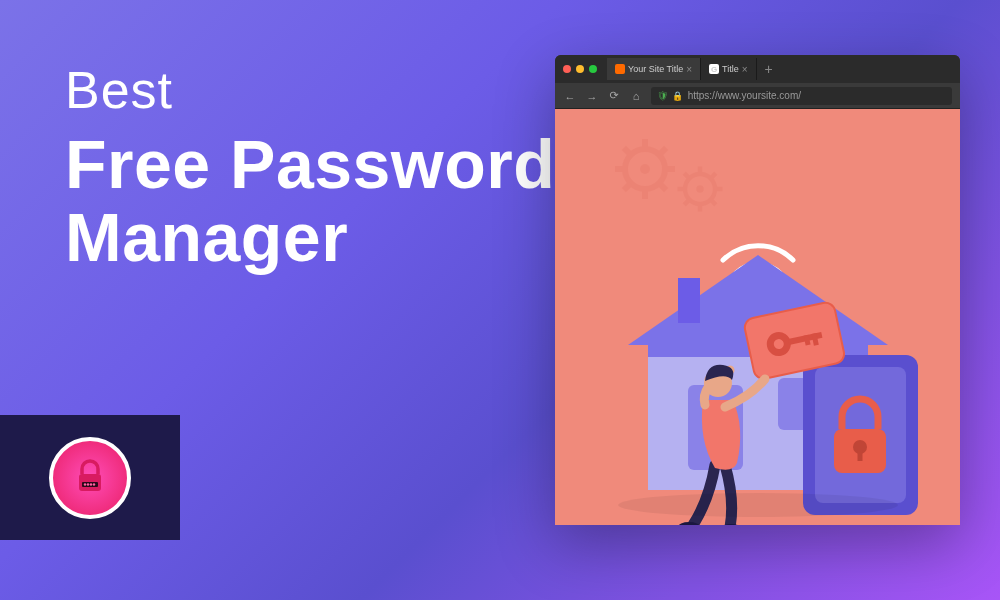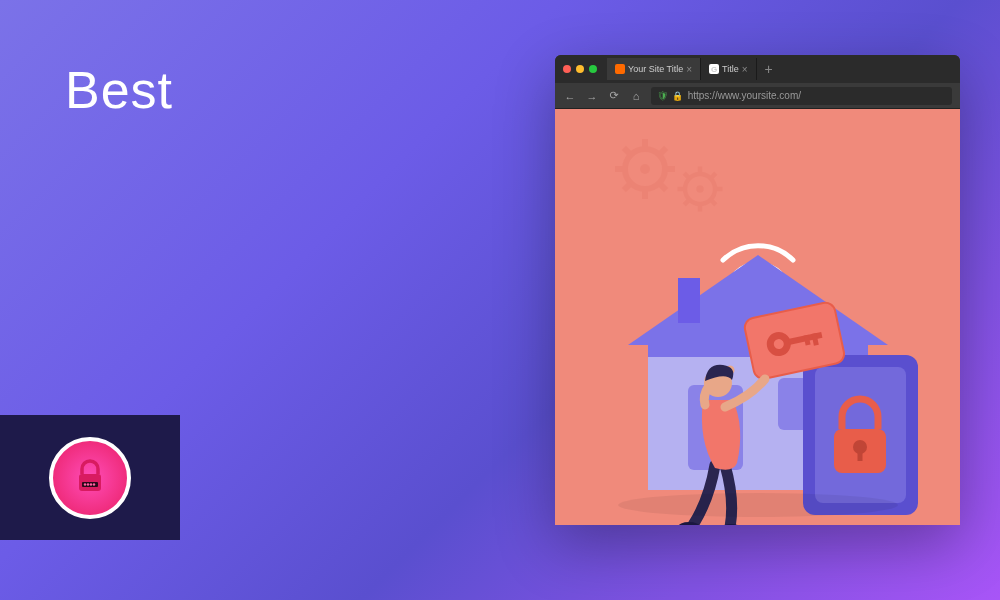--- a/index.html
+++ b/index.html
@@ -138,20 +138,22 @@
       height: 220px;
     }
     .gears { position: absolute; top: 25px; left: 55px; }
     .gears svg { opacity: 0.28; }
   </style>
 </head>
 <body>
 
 <div class="headline">
   <div class="line1">Best</div>
+  <div class="line2" style="white-space:pre-line;">Free Password
+Manager</div>
 </div>
 
 <div class="badge-box">
   <div class="badge-circle">
     <svg width="44" height="44" viewBox="0 0 44 44">
       <path d="M14 18 v-5 a8 8 0 0 1 16 0 v5" stroke="#d81b60" stroke-width="3.5" fill="none"></path>
       <rect x="11" y="18" width="22" height="17" rx="3" fill="#d81b60"></rect>
       <rect x="14" y="26" width="16" height="5" rx="1" fill="#2b0a1a"></rect>
       <circle cx="17" cy="28.5" r="1.2" fill="#ff5fa2"></circle>
       <circle cx="20" cy="28.5" r="1.2" fill="#ff5fa2"></circle>

